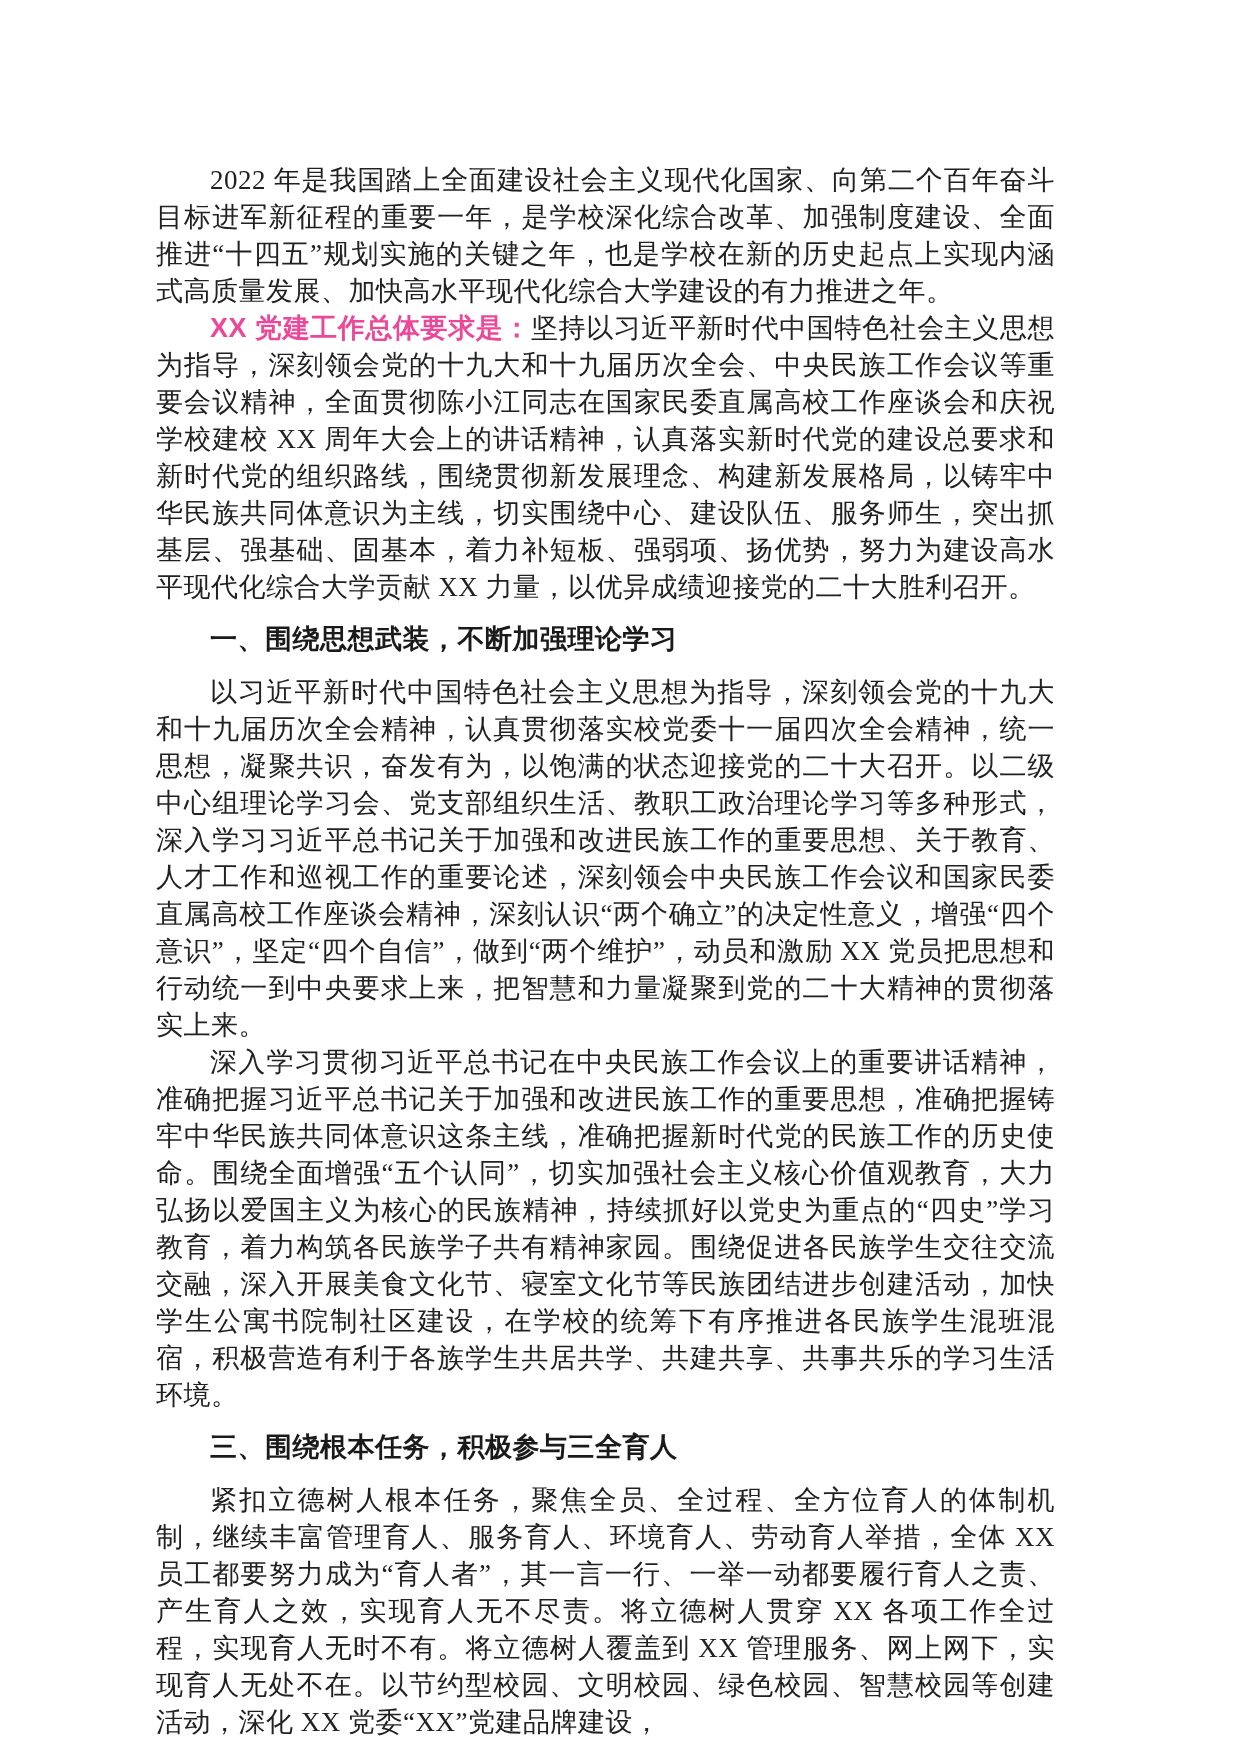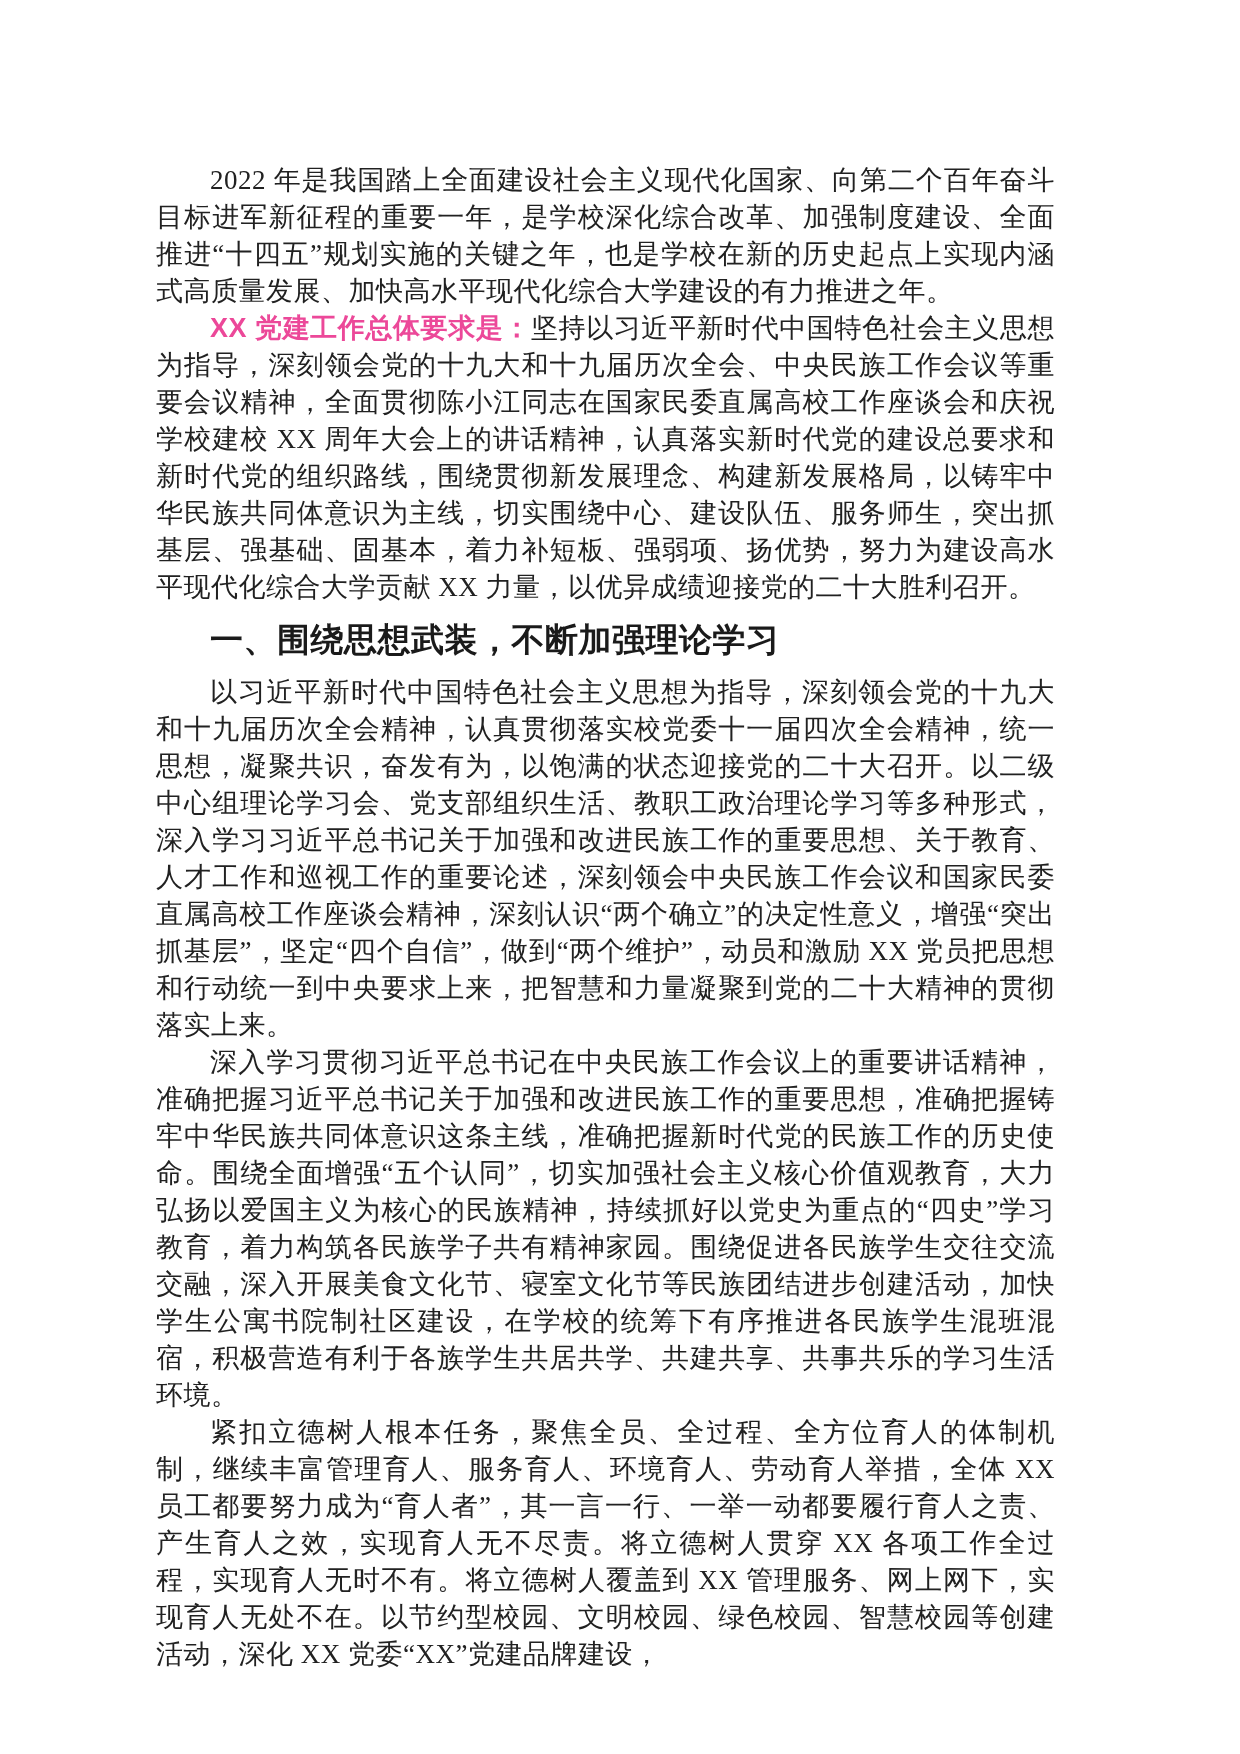--- a/index.html
+++ b/index.html
@@ -22,21 +22,21 @@
   }
   p.body {
     font-size: 27px;
     line-height: 37px;
     text-align: justify;
     text-justify: inter-ideograph;
     text-indent: 54px;
     letter-spacing: 0.5px;
   }
   h2.heading {
-    font-size: 33px;
+    font-size: 27px;
     line-height: 37px;
     font-weight: bold;
     text-indent: 54px;
     margin: 15px 0 16px 0;
     font-family: "Liberation Sans", "DejaVu Sans", sans-serif;
     color: #1a1a1a;
     letter-spacing: 0.5px;
   }
   .lead {
     font-weight: bold;
@@ -51,22 +51,23 @@
   <div class="content">
 
     <p class="body">2022 年是我国踏上全面建设社会主义现代化国家、向第二个百年奋斗目标进军新征程的重要一年，是学校深化综合改革、加强制度建设、全面推进“十四五”规划实施的关键之年，也是学校在新的历史起点上实现内涵式高质量发展、加快高水平现代化综合大学建设的有力推进之年。</p>
 
     <p class="body">
       <span class="lead">XX 党建工作总体要求是：</span><span>坚持以习近平新时代中国特色社会主义思想为指导，深刻领会党的十九大和十九届历次全会、中央民族工作会议等重要会议精神，全面贯彻陈小江同志在国家民委直属高校工作座谈会和庆祝学校建校 XX 周年大会上的讲话精神，认真落实新时代党的建设总要求和新时代党的组织路线，围绕贯彻新发展理念、构建新发展格局，以铸牢中华民族共同体意识为主线，切实围绕中心、建设队伍、服务师生，突出抓基层、强基础、固基本，着力补短板、强弱项、扬优势，努力为建设高水平现代化综合大学贡献 XX 力量，以优异成绩迎接党的二十大胜利召开。</span>
     </p>
 
     <h2 class="heading">一、围绕思想武装，不断加强理论学习</h2>
 
-    <p class="body">以习近平新时代中国特色社会主义思想为指导，深刻领会党的十九大和十九届历次全会精神，认真贯彻落实校党委十一届四次全会精神，统一思想，凝聚共识，奋发有为，以饱满的状态迎接党的二十大召开。以二级中心组理论学习会、党支部组织生活、教职工政治理论学习等多种形式，深入学习习近平总书记关于加强和改进民族工作的重要思想、关于教育、人才工作和巡视工作的重要论述，深刻领会中央民族工作会议和国家民委直属高校工作座谈会精神，深刻认识“两个确立”的决定性意义，增强“突出抓基层”，坚定“四个自信”，做到“两个维护”，动员和激励 XX 党员把思想和行动统一到中央要求上来，把智慧和力量凝聚到党的二十大精神的贯彻落实上来。</p>
+    <p class="body">以习近平新时代中国特色社会主义思想为指导，深刻领会党的十九大和十九届历次全会精神，认真贯彻落实校党委十一届四次全会精神，统一思想，凝聚共识，奋发有为，以饱满的状态迎接党的二十大召开。以二级中心组理论学习会、党支部组织生活、教职工政治理论学习等多种形式，深入学习习近平总书记关于加强和改进民族工作的重要思想、关于教育、人才工作和巡视工作的重要论述，深刻领会中央民族工作会议和国家民委直属高校工作座谈会精神，深刻认识“两个确立”的决定性意义，增强“四个意识”，坚定“四个自信”，做到“两个维护”，动员和激励 XX 党员把思想和行动统一到中央要求上来，把智慧和力量凝聚到党的二十大精神的贯彻落实上来。</p>
 
 
     <p class="body">深入学习贯彻习近平总书记在中央民族工作会议上的重要讲话精神，准确把握习近平总书记关于加强和改进民族工作的重要思想，准确把握铸牢中华民族共同体意识这条主线，准确把握新时代党的民族工作的历史使命。围绕全面增强“五个认同”，切实加强社会主义核心价值观教育，大力弘扬以爱国主义为核心的民族精神，持续抓好以党史为重点的“四史”学习教育，着力构筑各民族学子共有精神家园。围绕促进各民族学生交往交流交融，深入开展美食文化节、寝室文化节等民族团结进步创建活动，加快学生公寓书院制社区建设，在学校的统筹下有序推进各民族学生混班混宿，积极营造有利于各族学生共居共学、共建共享、共事共乐的学习生活环境。</p>
 
+    <h2 class="heading">三、围绕根本任务，积极参与三全育人</h2>
 
     <p class="body">紧扣立德树人根本任务，聚焦全员、全过程、全方位育人的体制机制，继续丰富管理育人、服务育人、环境育人、劳动育人举措，全体 XX 员工都要努力成为“育人者”，其一言一行、一举一动都要履行育人之责、产生育人之效，实现育人无不尽责。将立德树人贯穿 XX 各项工作全过程，实现育人无时不有。将立德树人覆盖到 XX 管理服务、网上网下，实现育人无处不在。以节约型校园、文明校园、绿色校园、智慧校园等创建活动，深化 XX 党委“XX”党建品牌建设，</p>
 
   </div>
 </div>
 
 </body></html>

